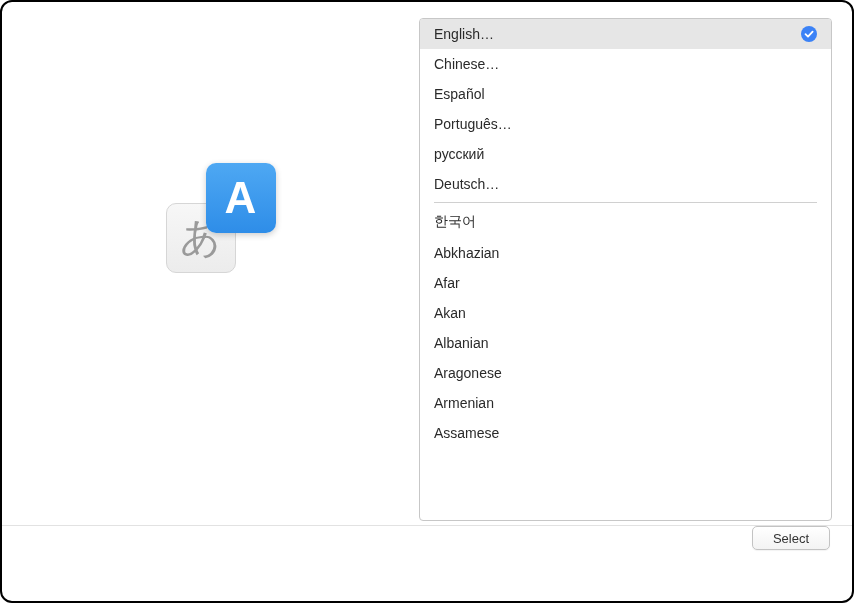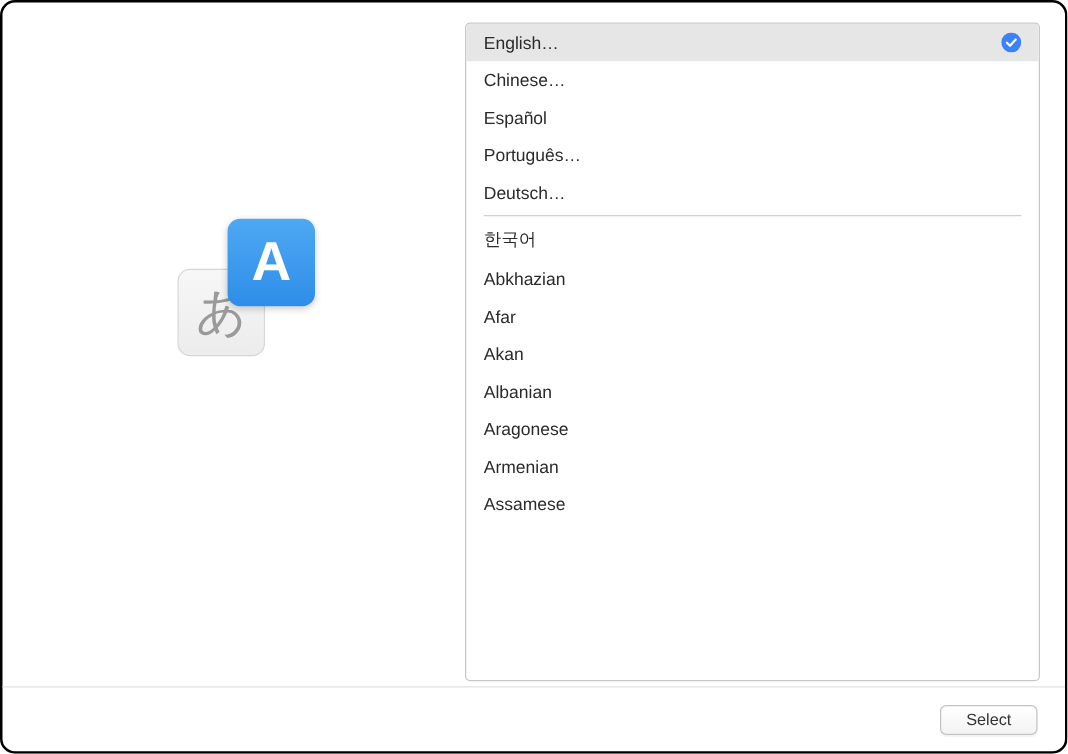--- a/index.html
+++ b/index.html
@@ -71,21 +71,21 @@
       font-weight: 600;
       color: #fff;
       box-shadow: 0 2px 6px rgba(0,0,0,0.2);
     }
     .heading {
       font-size: 24px;
       font-weight: 400;
       color: #333;
     }
     .right-pane {
-      width: 460px;
+      width: 413px;
       border: 1px solid #c7c7c7;
       border-radius: 4px;
       overflow: hidden;
       position: relative;
       background: #fff;
       margin-bottom: 4px;
     }
     .list {
       height: 100%;
       overflow-y: auto;
@@ -117,25 +117,24 @@
       height: 1px;
       background: #d0d0d0;
       margin: 3px 14px;
     }
     .check {
       width: 16px;
       height: 16px;
       flex-shrink: 0;
     }
     .footer {
-      height: 52px;
+      height: 76px;
       border-top: 1px solid #e2e2e2;
       display: flex;
       justify-content: flex-end;
-      align-items: center;
       padding: 0 22px;
     }
     .btn {
       min-width: 78px;
       height: 24px;
       background: linear-gradient(#ffffff, #f3f3f3);
       border: 1px solid #c3c3c3;
       border-radius: 5px;
       font-size: 13px;
       color: #333;
@@ -166,20 +165,23 @@
           <div class="list-item">
             <span>Chinese…</span>
           </div>
           <div class="list-item">
             <span>Español</span>
           </div>
           <div class="list-item">
             <span>Português…</span>
           </div>
           <div class="list-item">
+            <span>русский</span>
+          </div>
+          <div class="list-item">
             <span>Deutsch…</span>
           </div>
           <div class="divider"></div>
           <div class="list-item">
             <span>한국어</span>
           </div>
           <div class="list-item">
             <span>Abkhazian</span>
           </div>
           <div class="list-item">

